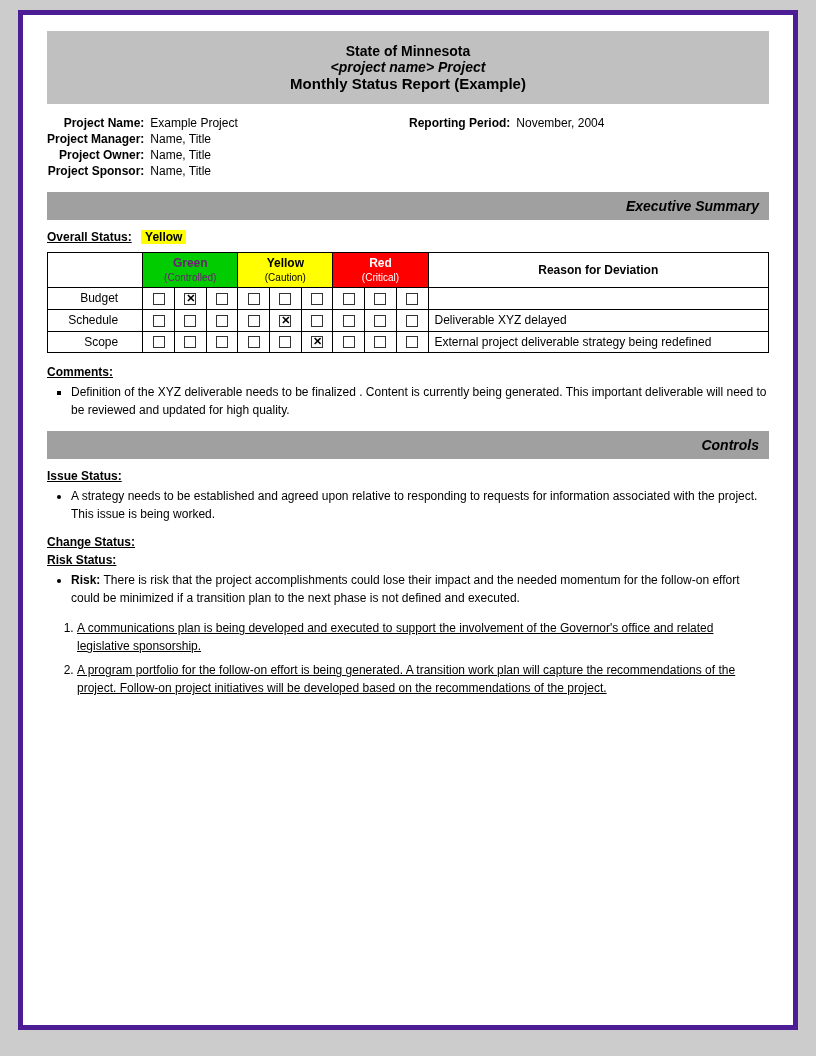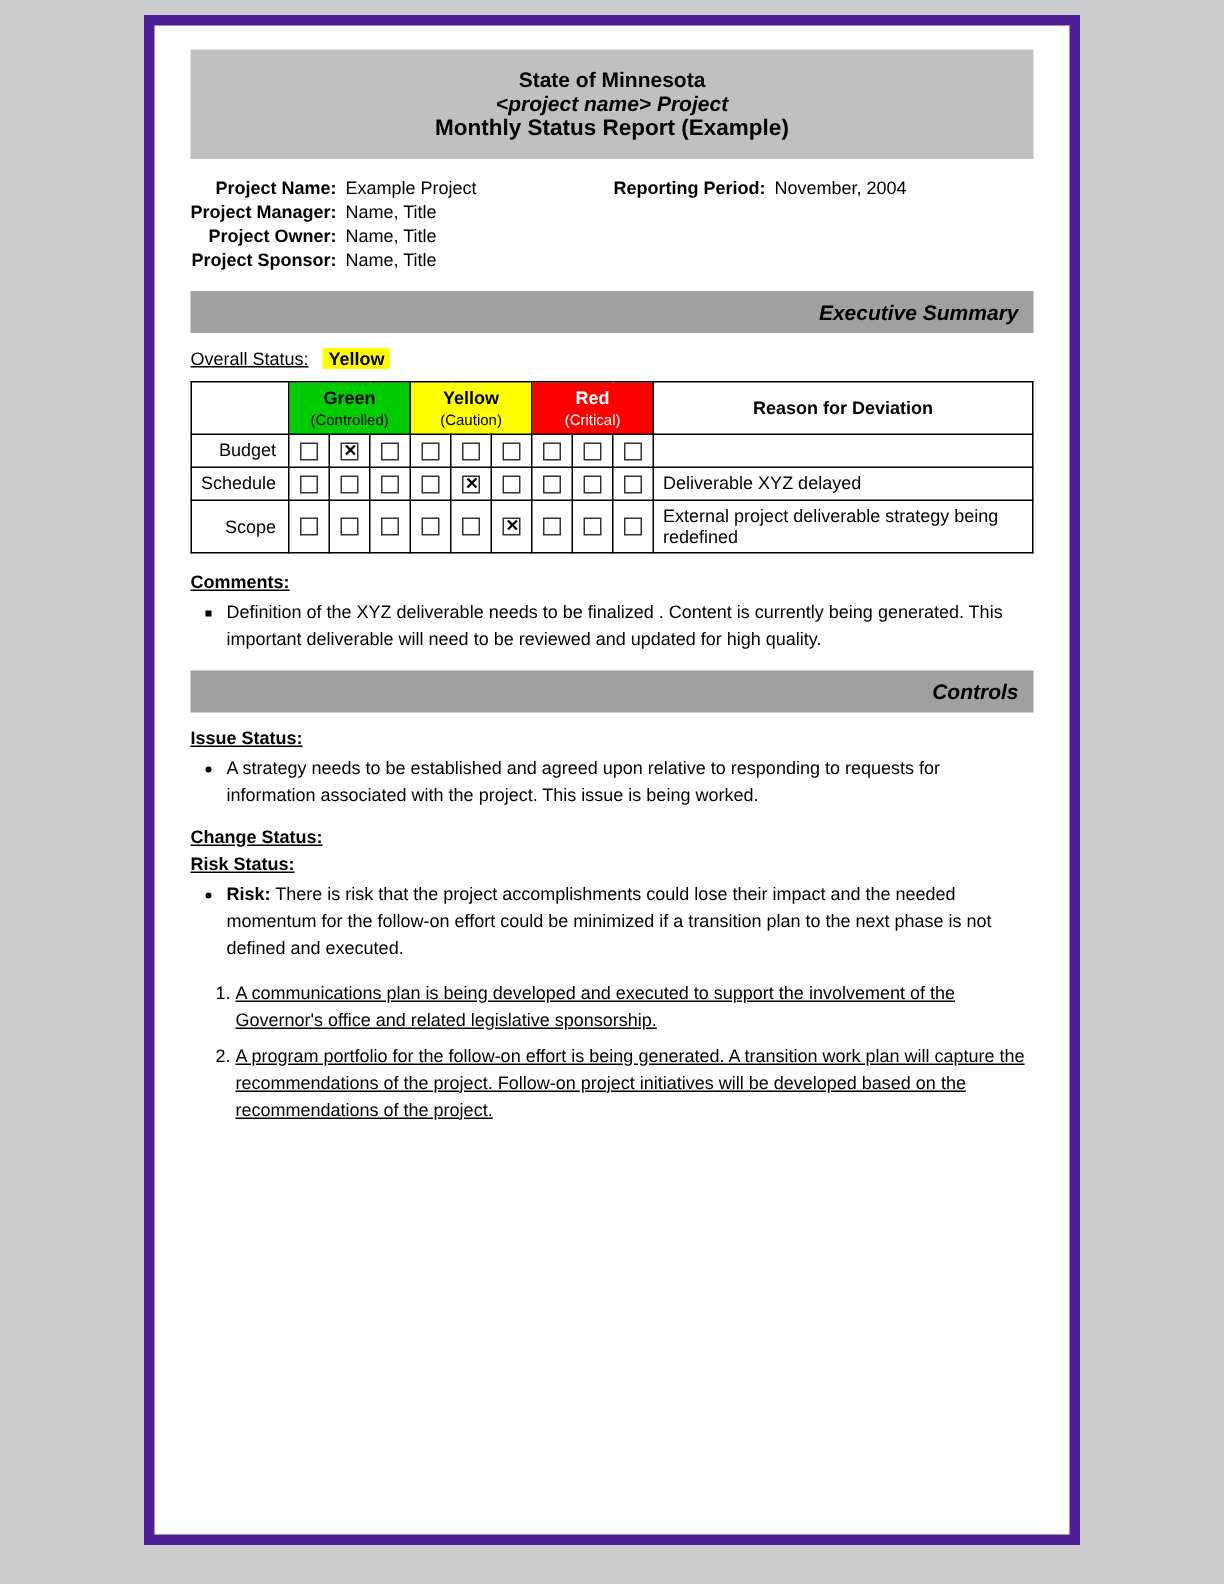--- a/index.html
+++ b/index.html
@@ -8,23 +8,23 @@
       font-family: Arial, sans-serif;
       font-size: 12px;
       display: flex;
       justify-content: center;
       align-items: flex-start;
       min-height: 1056px;
       padding: 10px;
     }
     .page {
       background: #fff;
-      width: 624px;
+      width: 780px;
       min-height: 1020px;
-      border: 7px solid #4c1d95;
+      border: 5px solid #4c1d95;
       padding: 0;
       position: relative;
       display: flex;
       flex-direction: column;
     }
     .content {
       flex: 1;
       padding: 16px 24px 16px 24px;
     }
 
@@ -77,21 +77,21 @@
       font-weight: bold;
       margin-bottom: 10px;
     }
 
     
     .overall-status {
       font-size: 12px;
       margin-bottom: 8px;
     }
     .overall-status .status-label {
-      font-weight: normal;
+      font-weight: bold;
       text-decoration: underline;
     }
     .overall-status .status-value {
       font-weight: bold;
       color: #cccc00;
       margin-left: 6px;
       background: #ffff00;
       color: #000;
       padding: 0 4px;
     }
@@ -103,41 +103,41 @@
       margin-bottom: 12px;
       font-size: 12px;
     }
     .status-table th, .status-table td {
       border: 1px solid #000;
       padding: 3px 6px;
       text-align: center;
     }
     .status-table th.green-header {
       background: #00cc00;
-      color: #000000;
+      color: #701a75;
       font-weight: bold;
     }
     .status-table th.yellow-header {
       background: #ffff00;
       color: #000;
       font-weight: bold;
     }
     .status-table th.red-header {
       background: #ff0000;
       color: #ffffff;
       font-weight: bold;
     }
     .status-table th.reason-header {
       text-align: center;
       font-weight: bold;
     }
     .status-table .row-label {
       text-align: right;
       font-weight: normal;
-      padding-right: 8px;
+      padding-right: 24px;
     }
     .status-table td.reason-cell {
       text-align: left;
     }
     .sub-label {
       font-size: 10px;
       font-weight: normal;
     }
     .cb {
       display: inline-block;

